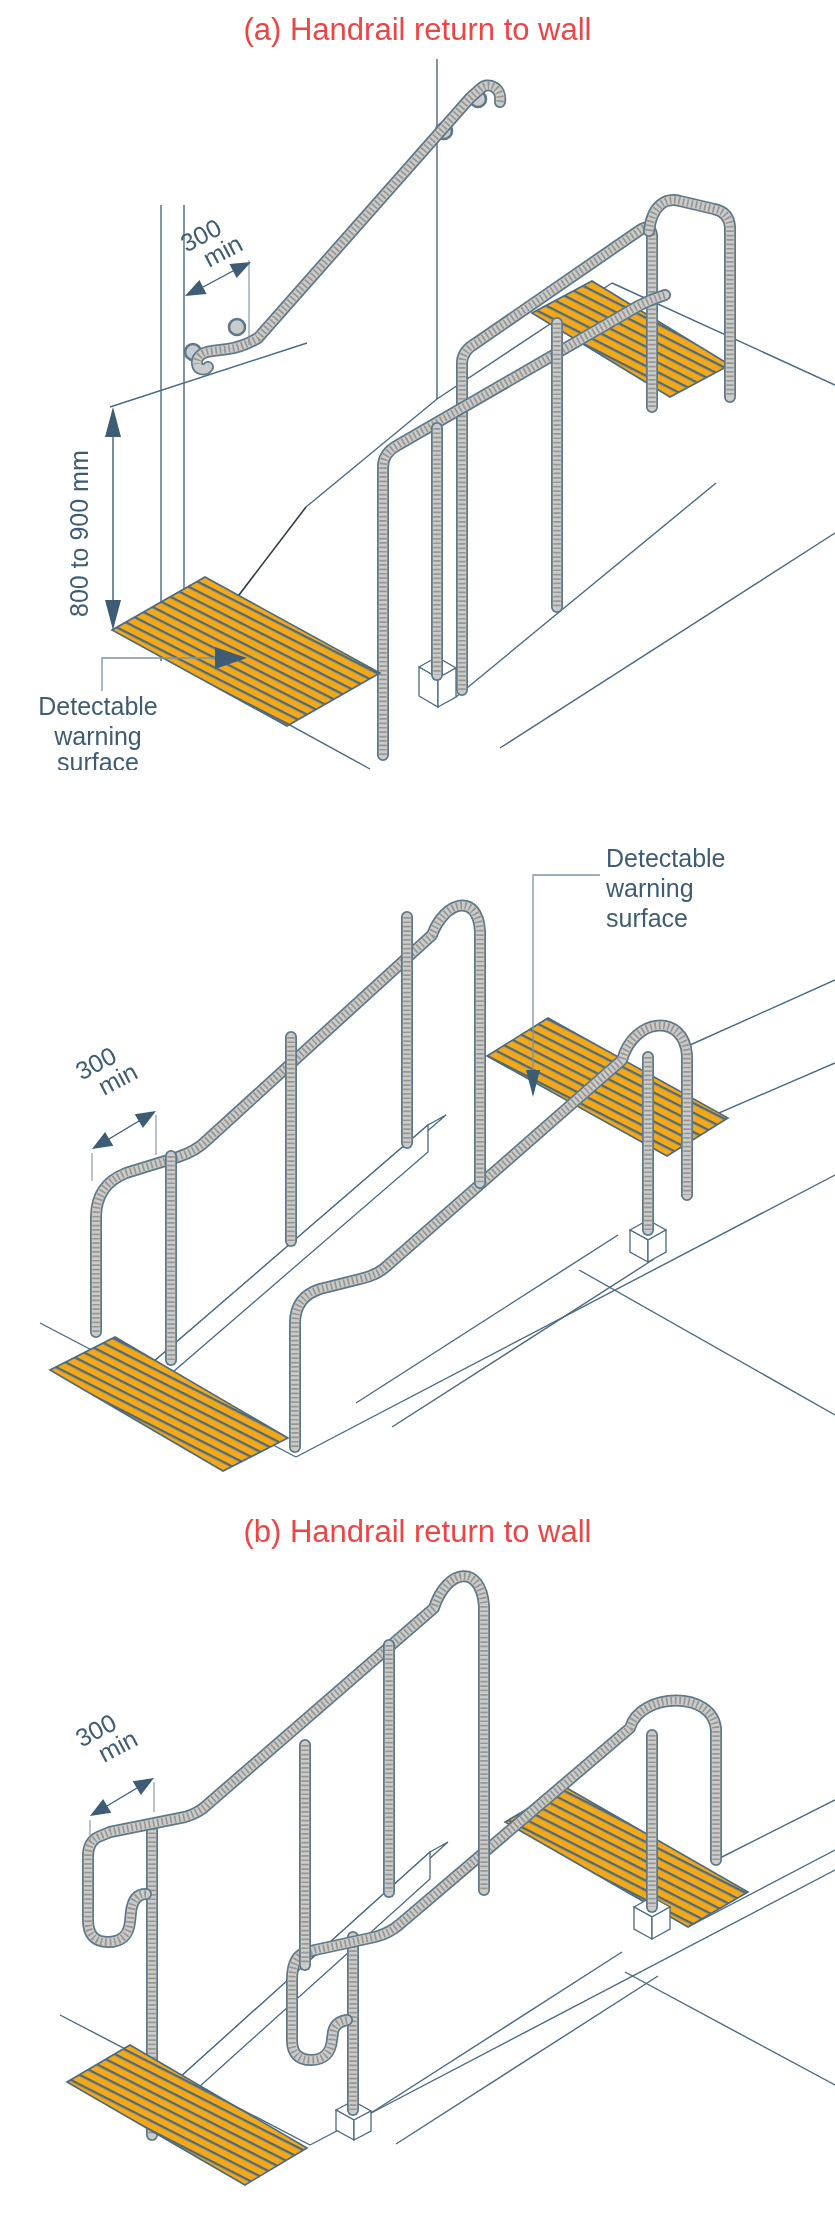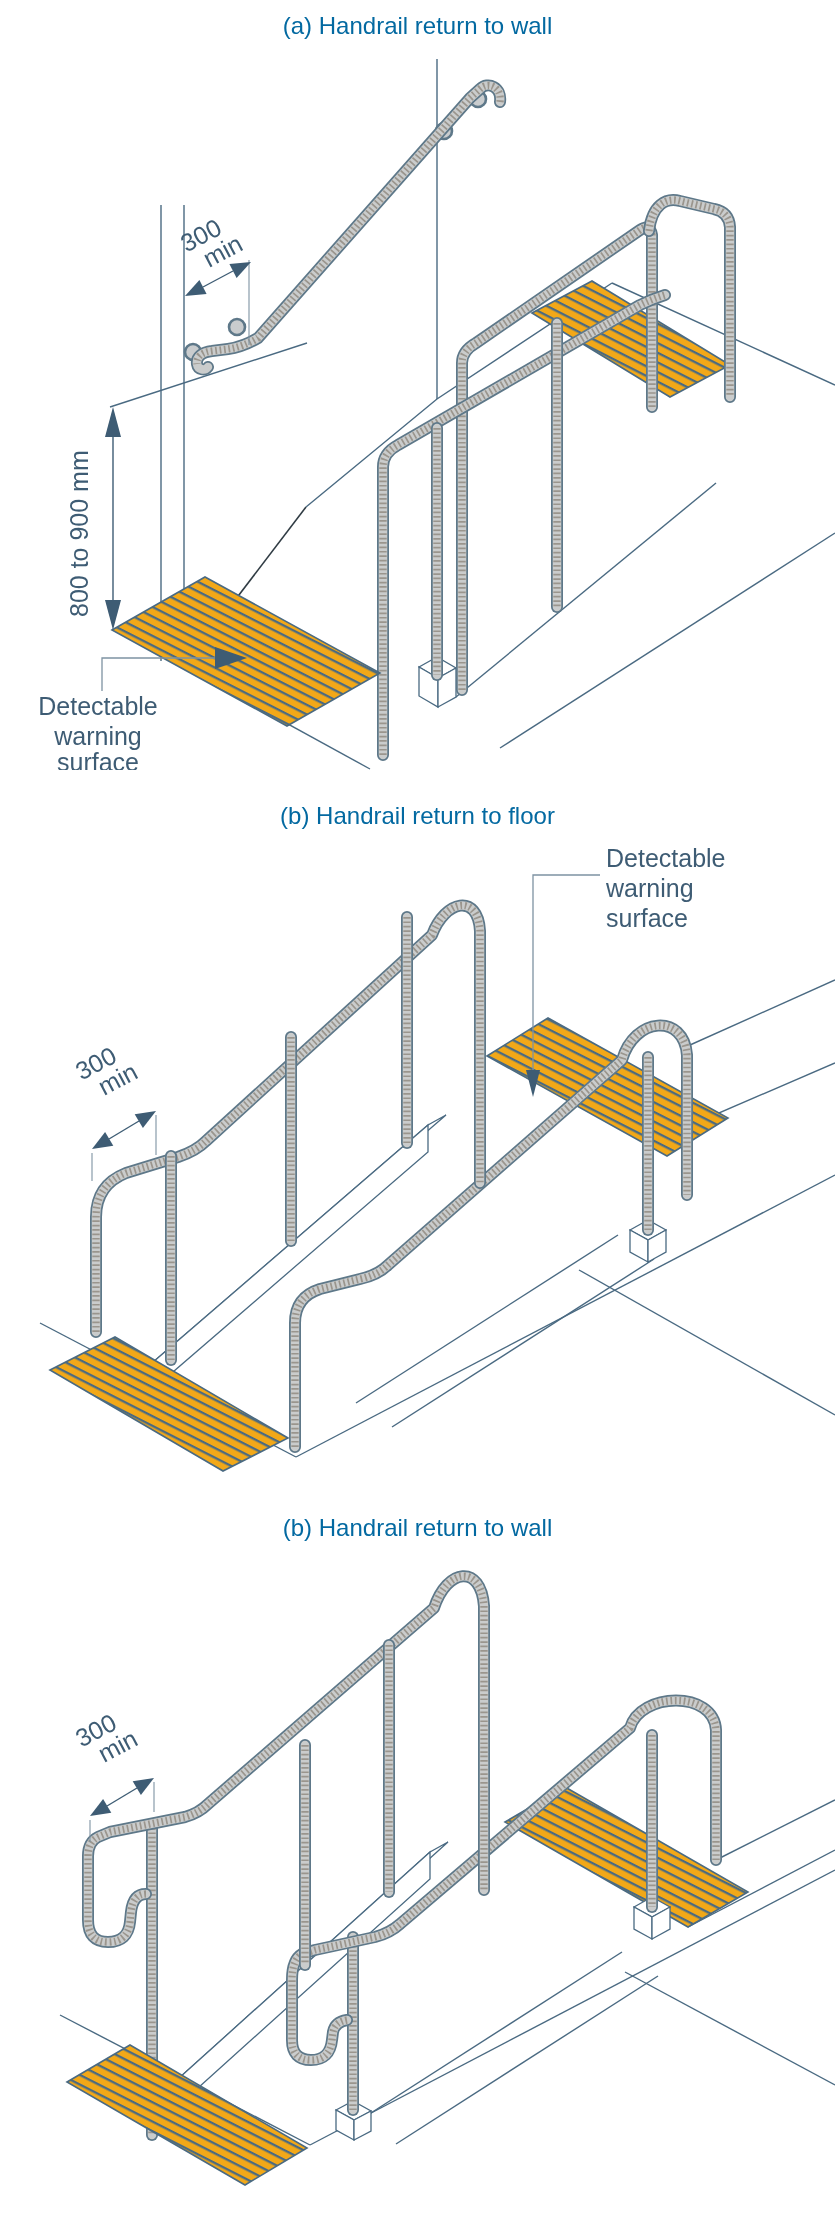--- a/index.html
+++ b/index.html
@@ -1,19 +1,19 @@
 <!DOCTYPE html>
 <html><head>
 <meta charset="utf-8">
 <style>
   html,body{margin:0;padding:0;background:#ffffff;}
   #canvas{position:relative;width:835px;height:2219px;background:#ffffff;overflow:hidden;
           font-family:"Liberation Sans", sans-serif;}
   .fig-title{position:absolute;left:0;width:835px;text-align:center;
-             font-size:24px;color:#0369a1;letter-spacing:0;}
+             font-size:31px;color:#ef4444;letter-spacing:0;}
   #title-a{top:12px;}
   #title-b{top:802px;}
   #title-c{top:1514px;}
   .scene{position:absolute;left:0;}
   #scene-a{top:55px;}
   #scene-b{top:845px;}
   #scene-c{top:1560px;}
   
   .thin{stroke:#4a6a82;stroke-width:1.4;fill:none;}
   .thin-dark{stroke:#303c44;stroke-width:1.6;fill:none;}
@@ -119,21 +119,20 @@
     <polygon class="surface" points="112,575 205,522 380,618 287,671" fill="url(#patA)"></polygon>
     <g>
       <polyline class="leader" points="102,636 102,603 215,603"></polyline>
       <polygon class="dim-head" points="247,603 215,592 215,614"></polygon>
       <text class="ann ann-mid" x="98" y="660">Detectable</text>
       <text class="ann ann-mid" x="98" y="690">warning</text>
       <text class="ann ann-mid" x="98" y="716">surface</text>
     </g>
   </svg>
 
-  <div class="fig-title" id="title-b">(b) Handrail return to floor</div>
 
   <svg class="scene" id="scene-b" width="835" height="675" viewBox="0 0 835 675">
     <defs>
       <pattern id="patB" patternUnits="userSpaceOnUse" width="240" height="8.6" patternTransform="rotate(27)">
         <rect width="240" height="8.6" fill="#f2a818"></rect>
         <rect width="240" height="2.3" fill="#4a6a82"></rect>
       </pattern>
     </defs>
 
     <g>

